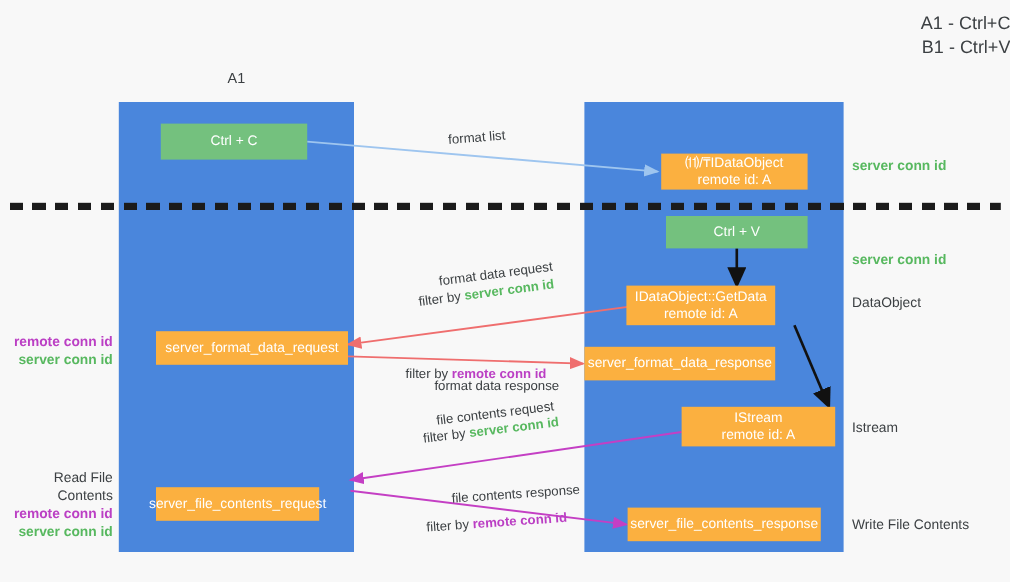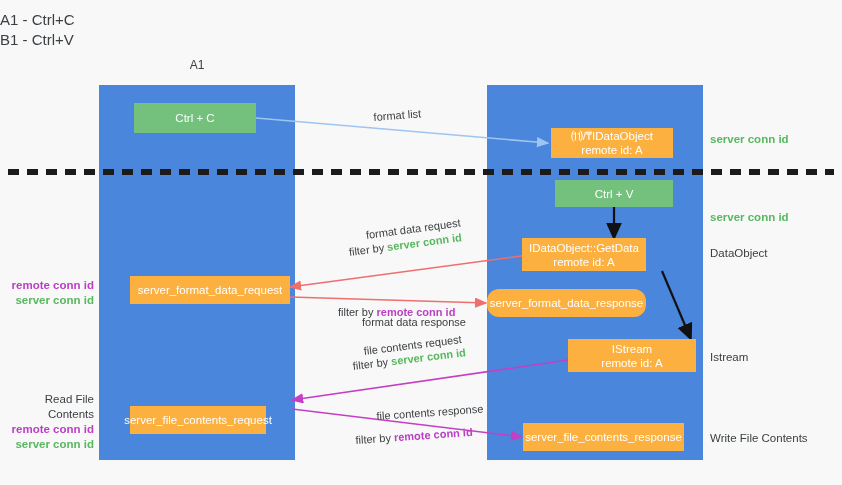--- a/index.html
+++ b/index.html
@@ -10,21 +10,21 @@
     color:#3c4043;
     overflow:hidden;
     position:relative;
   }
   #stage{position:absolute;left:0;top:0;width:842px;height:485px;}
   .abs{position:absolute;}
 
   
   .title{
     position:absolute;left:0;top:10px;width:842px;
-    text-align:left;font-size:15px;line-height:20px;color:#3c4043;
+    text-align:right;font-size:15px;line-height:20px;color:#3c4043;
   }
 
   
   .colhead{
     position:absolute;text-align:center;font-size:12px;line-height:14px;
     color:#3c4043;width:200px;
   }
 
   
   .panel{position:absolute;background:#4a86dc;}
@@ -128,21 +128,21 @@
 
   <div class="box green" style="left:555px;top:180px;width:118px;height:27px;">
     <span>Ctrl + V</span>
   </div>
 
   <div class="box orange" style="left:522px;top:238px;width:124px;height:33px;flex-direction:column;">
     <span>IDataObject::GetData</span>
     <span>remote id: A</span>
   </div>
 
-  <div class="box orange" style="left:487px;top:289px;width:159px;height:28px;border-radius:12px;">
+  <div class="box orange" style="left:487px;top:289px;width:159px;height:28px;">
     <span>server_format_data_response</span>
   </div>
 
   <div class="box orange" style="left:568px;top:339px;width:128px;height:33px;flex-direction:column;">
     <span>IStream</span>
     <span>remote id: A</span>
   </div>
 
   <div class="box orange" style="left:523px;top:423px;width:161px;height:28px;">
     <span>server_file_contents_response</span>

